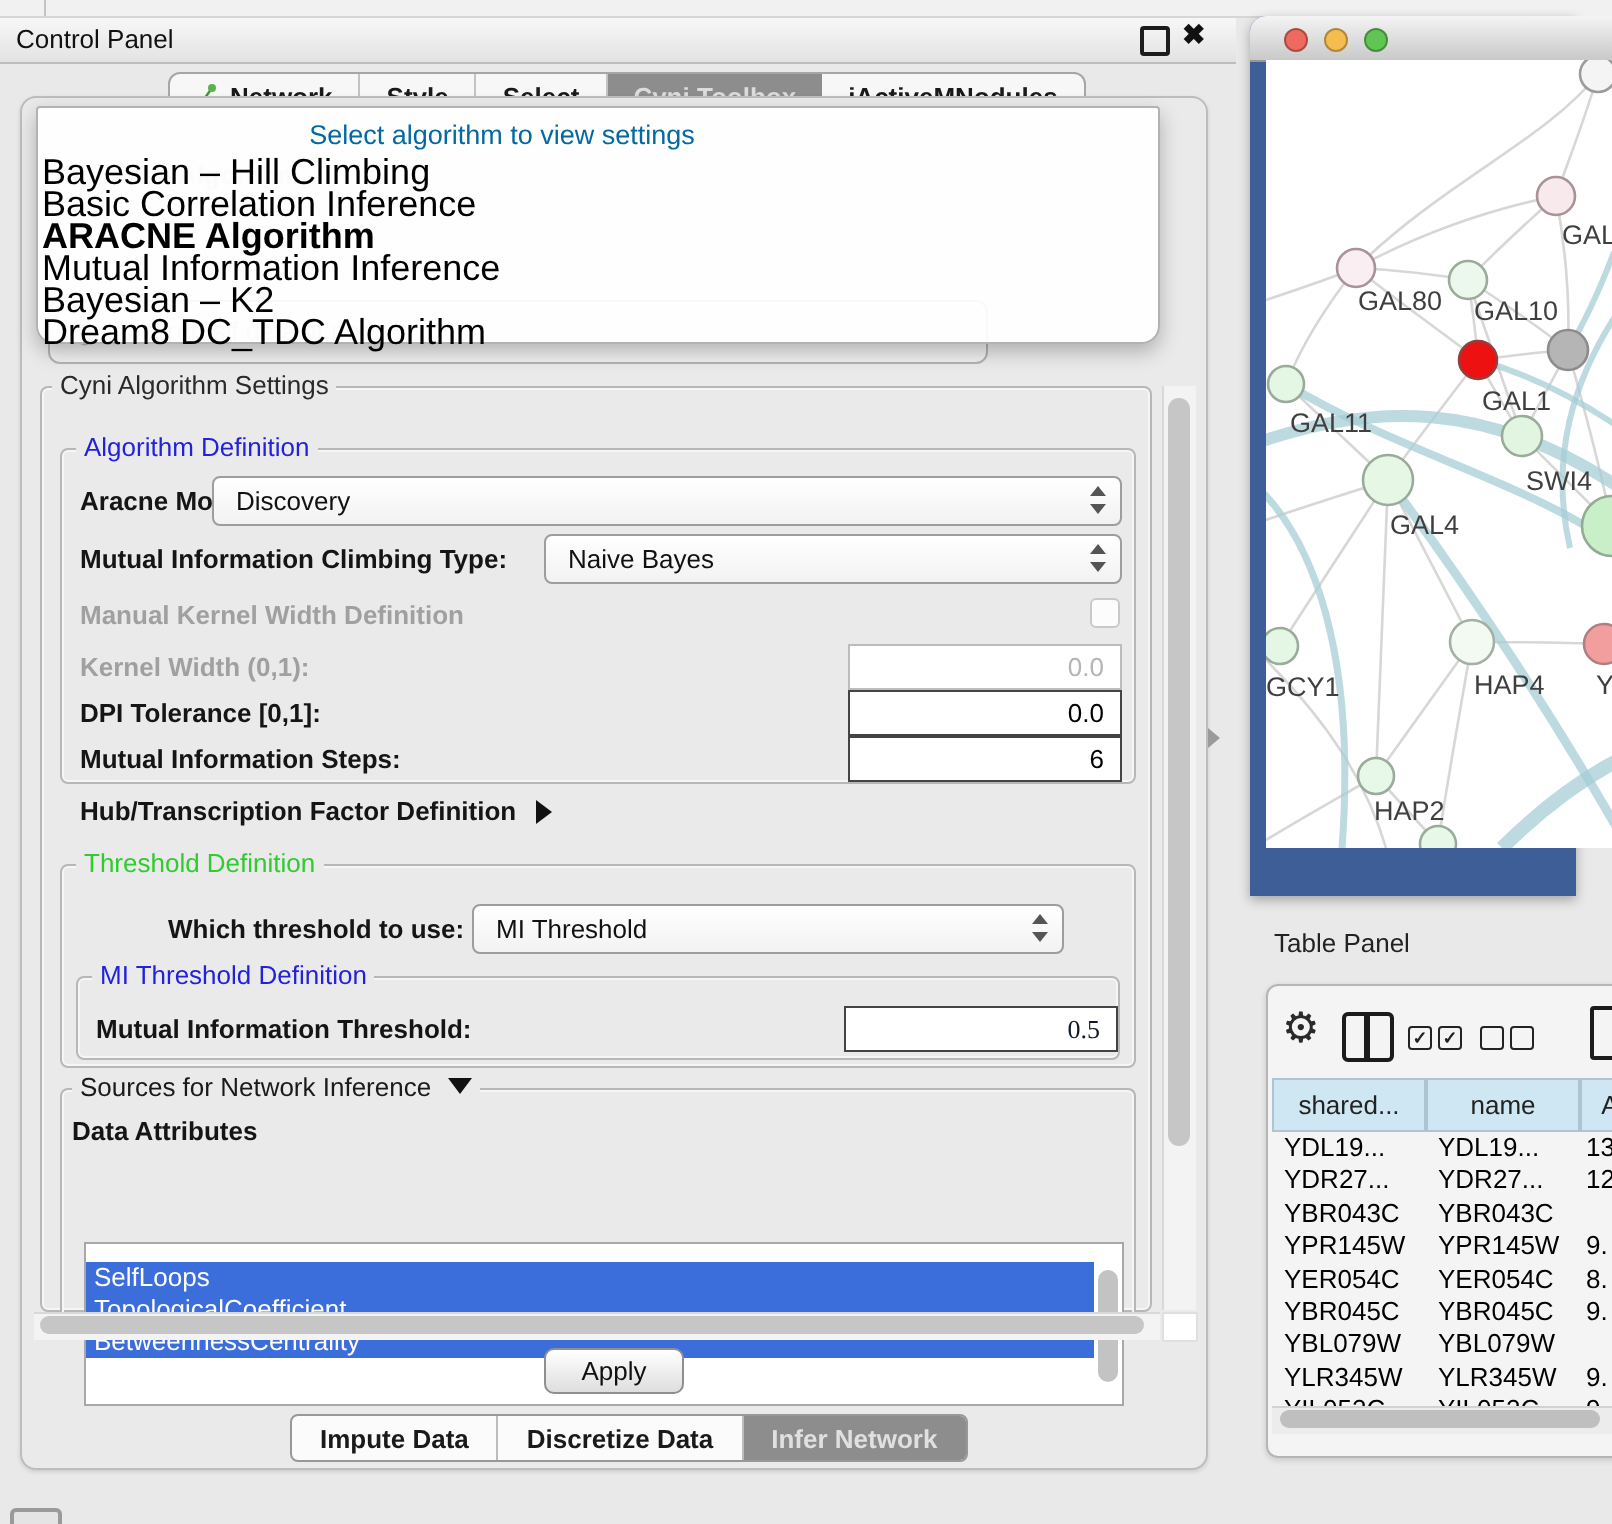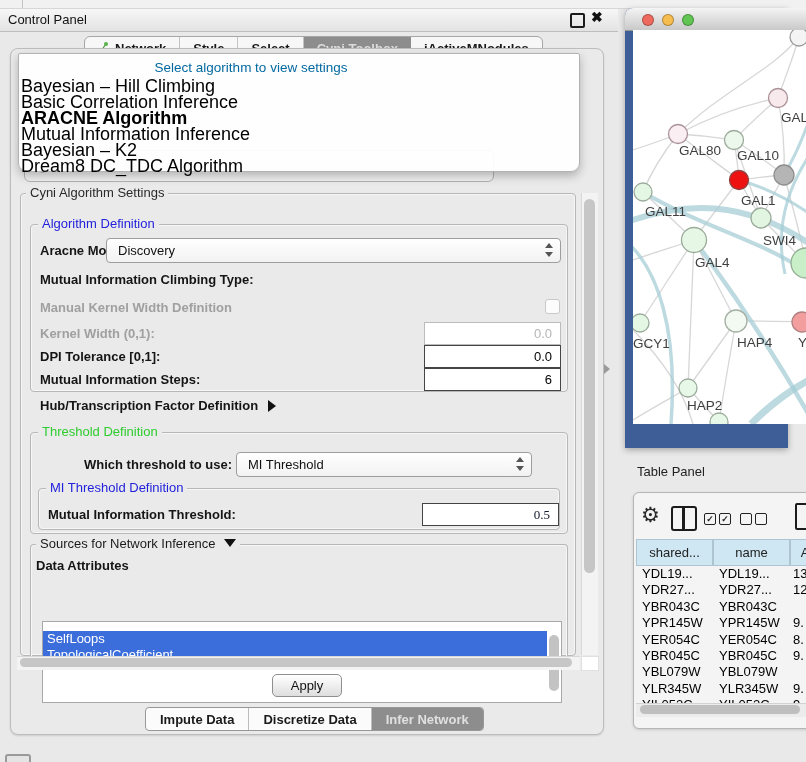--- a/index.html
+++ b/index.html
@@ -154,20 +154,24 @@
   <div class="abs groupbox" style="left:30px;top:224px;width:536px;height:166px;"></div>
   <div class="grouplabel" style="left:38px;top:217px;color:#2222dd;">Algorithm Definition</div>
 
   <div class="abs lbl" style="left:40px;top:243px;">Aracne Mode:</div>
   <div class="abs combo" style="left:106px;top:238px;width:453px;">
     <span class="val">Discovery</span>
     <span class="spinner"></span>
   </div>
 
   <div class="abs lbl" style="left:40px;top:272px;">Mutual Information Climbing Type:</div>
+  <div class="abs combo" style="left:272px;top:267px;width:287px;">
+    <span class="val">Naive Bayes</span>
+    <span class="spinner"></span>
+  </div>
 
   <div class="abs lbl dis" style="left:40px;top:300px;">Manual Kernel Width Definition</div>
   <div class="abs checkbox" style="left:545px;top:299px;"></div>
 
   <div class="abs lbl dis" style="left:40px;top:326px;">Kernel Width (0,1):</div>
   <div class="abs tfield" style="left:424px;top:322px;width:135px;border:1px solid #bcbcbc;">
     <span class="v" style="color:#b5b5b5;">0.0</span>
   </div>
 
   <div class="abs lbl" style="left:40px;top:349px;">DPI Tolerance [0,1]:</div>
@@ -200,20 +204,21 @@
 
   <div class="abs groupbox" style="left:30px;top:544px;width:536px;height:116px;border-bottom:none;"></div>
   <div class="grouplabel" style="left:36px;top:537px;color:#1a1a1a;"><span>Sources for Network Inference</span><span class="arrow-down"></span></div>
   <div class="abs lbl" style="left:36px;top:558px;">Data Attributes</div>
 
   <div class="abs attr-list" id="attr-list">
     <div class="attr-sliver"></div>
     <div class="list-vscroll"></div>
   <div class="attr-row" style="background: rgb(60, 110, 219);">SelfLoops</div>
       <div class="attr-row" style="background: rgb(60, 110, 219);">TopologicalCoefficient</div>
+      <div class="attr-row" style="background: rgb(60, 110, 219);">BetweennessCentrality</div>
     </div>
 
   <div class="abs vscroll-track"></div>
   <div class="abs vscroll-thumb"></div>
   <div class="abs hscroll-track"></div>
   <div class="abs hscroll-thumb"></div>
   <div class="abs scroll-corner"></div>
 
   <div class="abs apply-btn">Apply</div>
   <div class="abs bottom-tabs" id="bottom-tabs">

